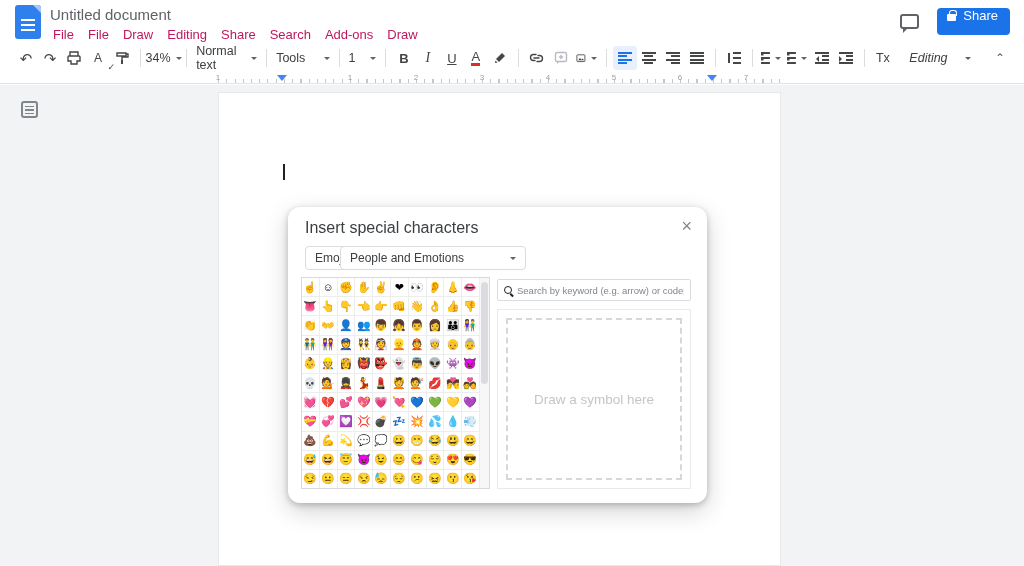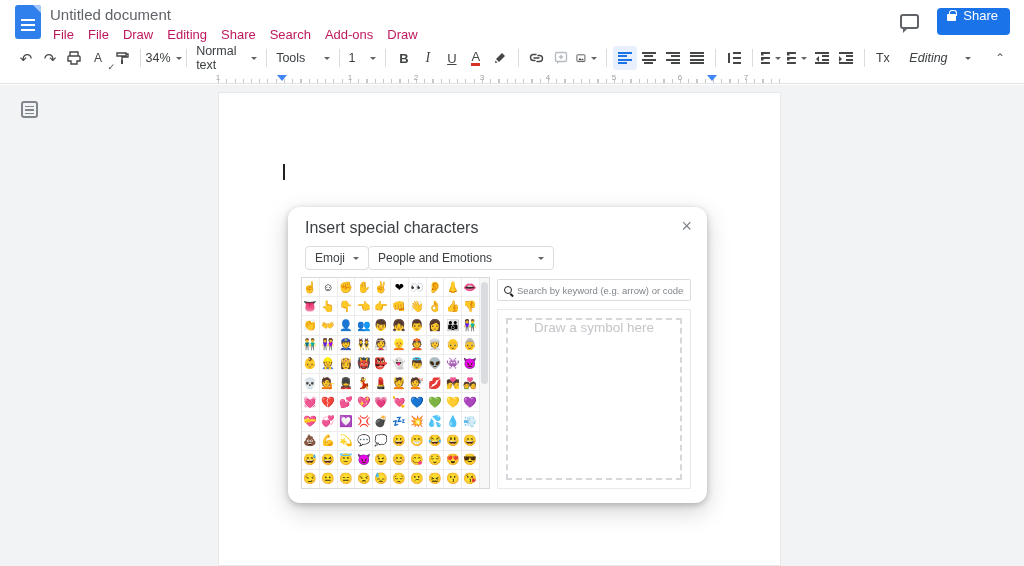--- a/index.html
+++ b/index.html
@@ -110,21 +110,21 @@
 
   
   #dialog { position:absolute; left:288px; top:207px; width:419px; height:296px; background:#fff;
     border-radius:12px; box-shadow:0 2px 6px rgba(0,0,0,.22), 0 8px 24px rgba(0,0,0,.18); }
   #dialog-title { position:absolute; left:17px; top:12px; font-size:16px; color:#3c4043; }
   #dialog-close { position:absolute; right:11px; top:7px; font-size:18px; color:#80868b; padding:2px 4px; }
   .drop-btn { position:absolute; top:39px; height:24px; border:1px solid #dadce0; border-radius:4px;
     background:#fff; display:flex; align-items:center; gap:6px; padding:4px 9px;
     font-size:12px; color:#3c4043; font-family:inherit; }
   #cat-btn { left:17px; }
-  #subcat-btn { left:80px;gap:44px; }
+  #subcat-btn { left:52px;gap:44px; }
   .drop-btn .caret { margin-top:3px; }
 
   #grid-wrap { position:absolute; left:13px; top:70px; width:189px; height:212px;
     border:1px solid #d7d9dc; overflow:hidden; background:#fff; }
   #emoji-grid { position:absolute; left:0; top:0; width:178px; display:grid;
     grid-template-columns:repeat(10,17.8px); grid-auto-rows:19.2px; }
   .emoji-cell { border-right:1px solid #ededed; border-bottom:1px solid #ededed;
     display:flex; align-items:center; justify-content:center; font-size:11px; line-height:1;
     overflow:hidden; }
   #grid-scrollbar { position:absolute; right:0; top:0; width:9px; height:210px; background:#f7f7f7; }
@@ -137,21 +137,21 @@
     font-family:inherit; background:transparent; min-width:0; }
   #search-input::placeholder { color:#80868b; }
   .magnifier { width:8px; height:8px; border:1.6px solid #202124; border-radius:50%;
     position:relative; flex:none; }
   .magnifier:after { content:""; position:absolute; left:6px; top:6px; width:4px; height:1.6px;
     background:#202124; transform:rotate(45deg); transform-origin:0 0; }
 
   #draw-panel { position:absolute; left:209px; top:102px; width:194px; height:180px;
     border:1px solid #e8eaed; }
   #draw-inner { position:absolute; left:8px; top:8px; right:8px; bottom:8px;
-    border:2px dashed #d5d7da; display:flex; align-items:flex-start; justify-content:center; }
+    border:2px dashed #d5d7da; display:flex; align-items:center; justify-content:center; }
   #draw-hint { font-size:13.5px; color:#c3c6c9; }
 </style>
 </head>
 <body>
 
 <div id="header">
   <div id="docs-logo">
     <div class="fold"></div>
     <div class="lines"></div>
   </div>

